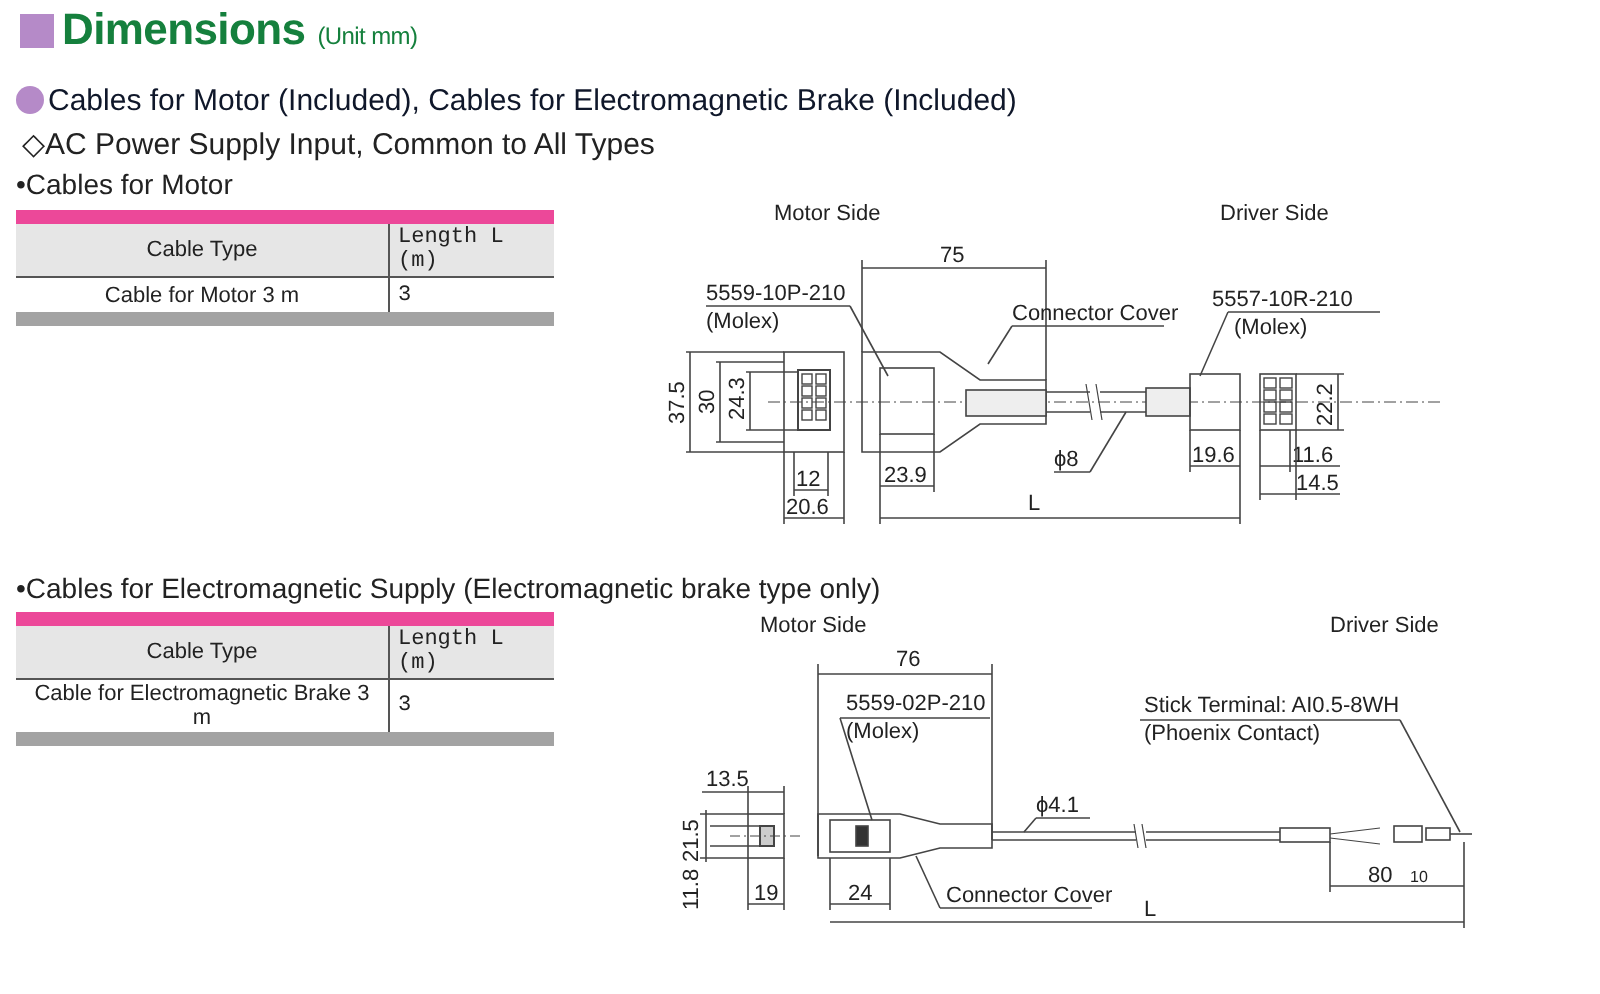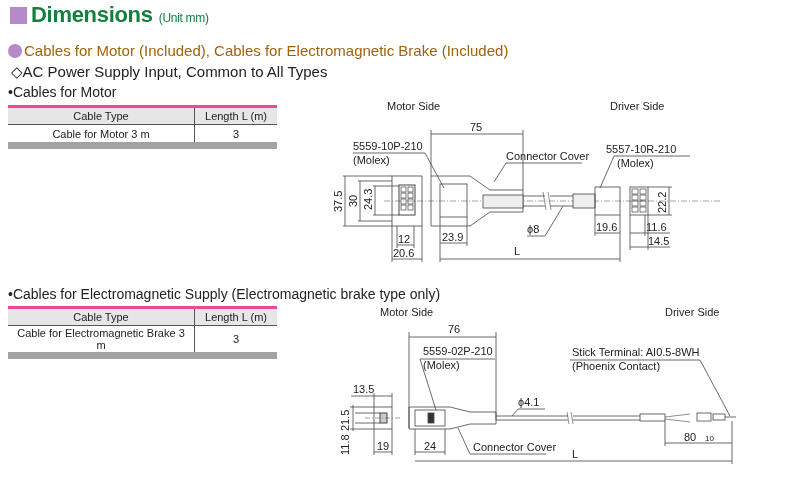--- a/index.html
+++ b/index.html
@@ -1,29 +1,29 @@
 <!DOCTYPE html>
 <html><head>
 <meta charset="utf-8">
 <style>
   html, body { margin:0; padding:0; background:#ffffff; }
   body { width:800px; height:497px; position:relative; overflow:hidden; font-family:"Liberation Sans", sans-serif; color:#222; }
   .abs { position:absolute; }
   .h-square { left:10px; top:7px; width:17px; height:17px; background:#b58ac8; }
   .h-title { left:31px; top:2px; font-size:22px; font-weight:bold; color:#15803d; letter-spacing:-0.3px; }
   .h-unit { font-size:12px; font-weight:normal; margin-left:6px; }
-  .sub1 { left:8px; top:42px; font-size:15px; color:#a16207; }
+  .sub1 { left:8px; top:42px; font-size:15px; color:#0f172a; }
   .dot { display:inline-block; width:14px; height:14px; border-radius:50%; background:#b58ac8; vertical-align:-2px; margin-right:2px; }
   .sub2 { left:11px; top:63px; font-size:15px; }
   .sec { left:8px; font-size:14px; }
   table.spec { position:absolute; border-collapse:collapse; font-size:11px; font-family:"Liberation Sans Narrow","Liberation Sans", sans-serif; }
-  table.spec th { background:#e6e6e6; font-weight:normal; border-top:3px solid #ec4899; border-bottom:1px solid #555; padding:1px 4px; height:14px;margin-top:28px; }
+  table.spec th { background:#e6e6e6; font-weight:normal; border-top:7px solid #ec4899; border-bottom:1px solid #555; padding:1px 4px; height:14px;margin-top:28px; }
   table.spec td { border-bottom:7px solid #a3a3a3; padding:1px 4px; height:15px; text-align:center; }
   table.spec .c1 { width:178px; border-right:1px solid #555; text-align:center; }
-  table.spec .c2 { width:74px; text-align:center; }
+  table.spec .c2 { width:74px; text-align:left;font-family:Liberation Mono, monospace; }
   svg { position:absolute; left:0; top:0; }
   svg text { font-family:"Liberation Sans", sans-serif; font-size:11px; fill:#222; }
 </style>
 </head>
 <body>
 
 <div class="abs h-square"></div>
 <div class="abs h-title"><span>Dimensions</span><span class="h-unit">(Unit mm)</span></div>
 
 <div class="abs sub1"><span class="dot"></span><span>Cables for Motor (Included), Cables for Electromagnetic Brake (Included)</span></div>

